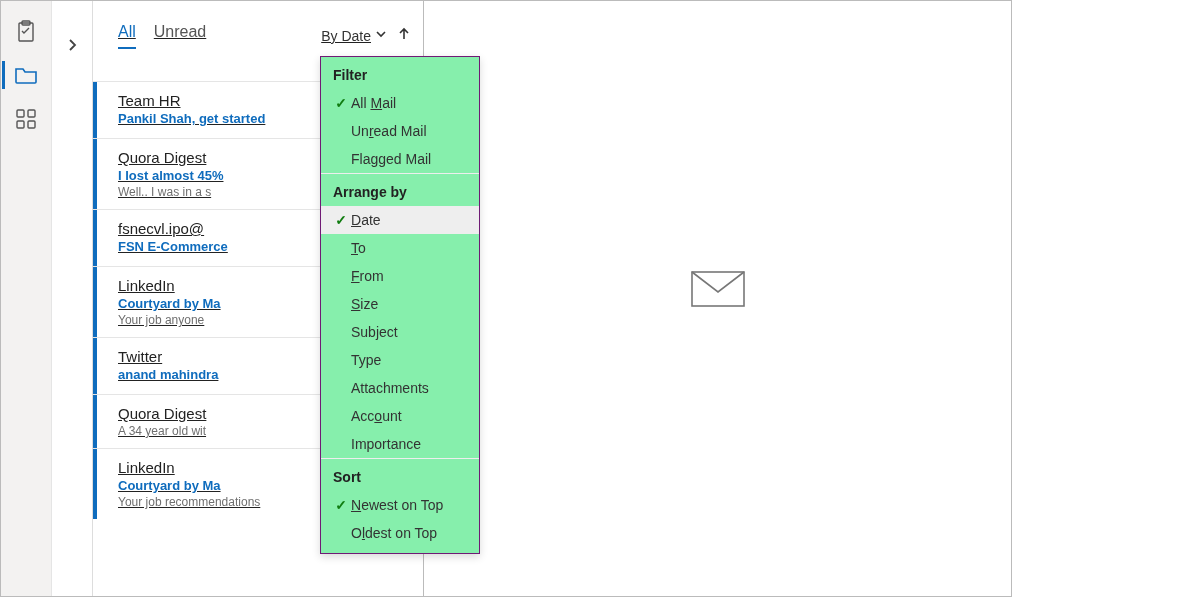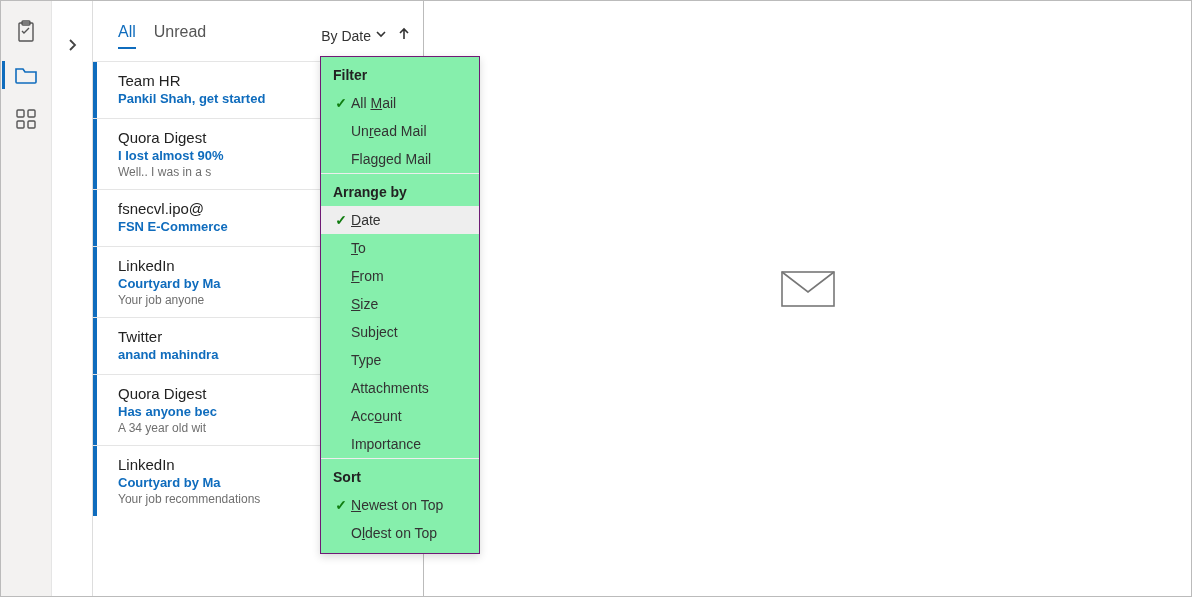--- a/index.html
+++ b/index.html
@@ -1,31 +1,31 @@
 <!DOCTYPE html>
 <html><head>
 <meta charset="utf-8">
 <style>
 html,body{margin:0;padding:0;height:100%;width:100%;font-family:"Segoe UI",Arial,sans-serif;color:#222;background:#fff;overflow:hidden;}
-.app{display:flex;height:597px;width:1192px;box-sizing:border-box;border:1px solid #bbb;background:#fff;}
+.app{display:flex;height:597px;width:1012px;box-sizing:border-box;border:1px solid #bbb;background:#fff;text-decoration:underline;}
 .rail{width:50px;background:#f3f2f1;border-right:1px solid #e5e5e5;display:flex;flex-direction:column;align-items:center;padding-top:8px;}
 .rail .item{width:36px;height:36px;display:flex;align-items:center;justify-content:center;margin:4px 0;color:#555;position:relative;cursor:pointer;}
 .rail .item.active::before{content:"";position:absolute;left:-6px;top:4px;bottom:4px;width:3px;background:#0f6cbd;}
 .rail .item.active{color:#0f6cbd;}
 .nav{width:40px;border-right:1px solid #ddd;display:flex;justify-content:center;padding-top:36px;background:#fff;}
 .nav .chev{color:#444;cursor:pointer;}
 .list{width:330px;border-right:1px solid #bbb;display:flex;flex-direction:column;position:relative;}
 .list-header{display:flex;align-items:center;padding:10px 12px 0 25px;height:50px;}
 .tab{font-size:16px;color:#555;margin-right:18px;cursor:pointer;padding-bottom:6px;border-bottom:2px solid transparent;}
 .tab.active{color:#0f6cbd;border-bottom-color:#0f6cbd;}
 .spacer{flex:1;}
 .bydate{font-size:14px;color:#333;cursor:pointer;display:flex;align-items:flex-start;margin-right:10px;}
 .bydate svg{margin-left:4px;}
 .sortdir{cursor:pointer;color:#333;}
-.items{flex:1;overflow:hidden;}
+.items{flex:1;overflow:hidden;margin-top:20px;}
 .msg{border-top:1px solid #e5e5e5;padding:10px 10px 10px 25px;position:relative;cursor:pointer;}
 .msg::before{content:"";position:absolute;left:0;top:0;bottom:0;width:4px;background:#0f6cbd;}
 .msg .from{font-size:15px;color:#222;font-weight:400;margin-bottom:2px;white-space:nowrap;overflow:hidden;text-overflow:ellipsis;}
 .msg .subj{font-size:13px;color:#0f6cbd;font-weight:600;margin-bottom:2px;white-space:nowrap;overflow:hidden;text-overflow:ellipsis;}
 .msg .prev{font-size:12px;color:#6f6f6f;white-space:nowrap;overflow:hidden;text-overflow:ellipsis;}
 
 .menu{position:absolute;top:55px;left:227px;width:158px;background:#86efac;border:1px solid #701a75;box-shadow:0 3px 8px rgba(0,0,0,.15);z-index:10;padding-bottom:6px;}
 .menu .hdr{font-weight:600;font-size:14px;padding:10px 12px 6px 12px;border-top:1px solid #eee;}
 .menu .hdr:first-child{border-top:none;}
 .menu .opt{display:flex;align-items:center;font-size:14px;color:#333;padding:6px 10px;cursor:pointer;}
@@ -94,39 +94,38 @@
       </span>
     </div>
 
     <div class="items" id="msglist">
         <div class="msg">
           <div class="from">Team HR</div>
           <div class="subj">Pankil Shah, get started</div>
         </div>
         <div class="msg">
           <div class="from">Quora Digest</div>
-          <div class="subj">I lost almost 90%</div>
+          <div class="subj">I lost almost 45%</div>
           <div class="prev">Well.. I was in a s</div>
         </div>
         <div class="msg">
           <div class="from">fsnecvl.ipo@</div>
           <div class="subj">FSN E-Commerce</div>
         </div>
         <div class="msg">
           <div class="from">LinkedIn</div>
           <div class="subj">Courtyard by Ma</div>
           <div class="prev">Your job anyone</div>
         </div>
         <div class="msg">
           <div class="from">Twitter</div>
           <div class="subj">anand mahindra</div>
         </div>
         <div class="msg">
           <div class="from">Quora Digest</div>
-          <div class="subj">Has anyone bec</div>
           <div class="prev">A 34 year old wit</div>
         </div>
         <div class="msg">
           <div class="from">LinkedIn</div>
           <div class="subj">Courtyard by Ma</div>
           <div class="prev">Your job recommendations</div>
         </div>
       </div>
 
     <div class="scrollbar">

